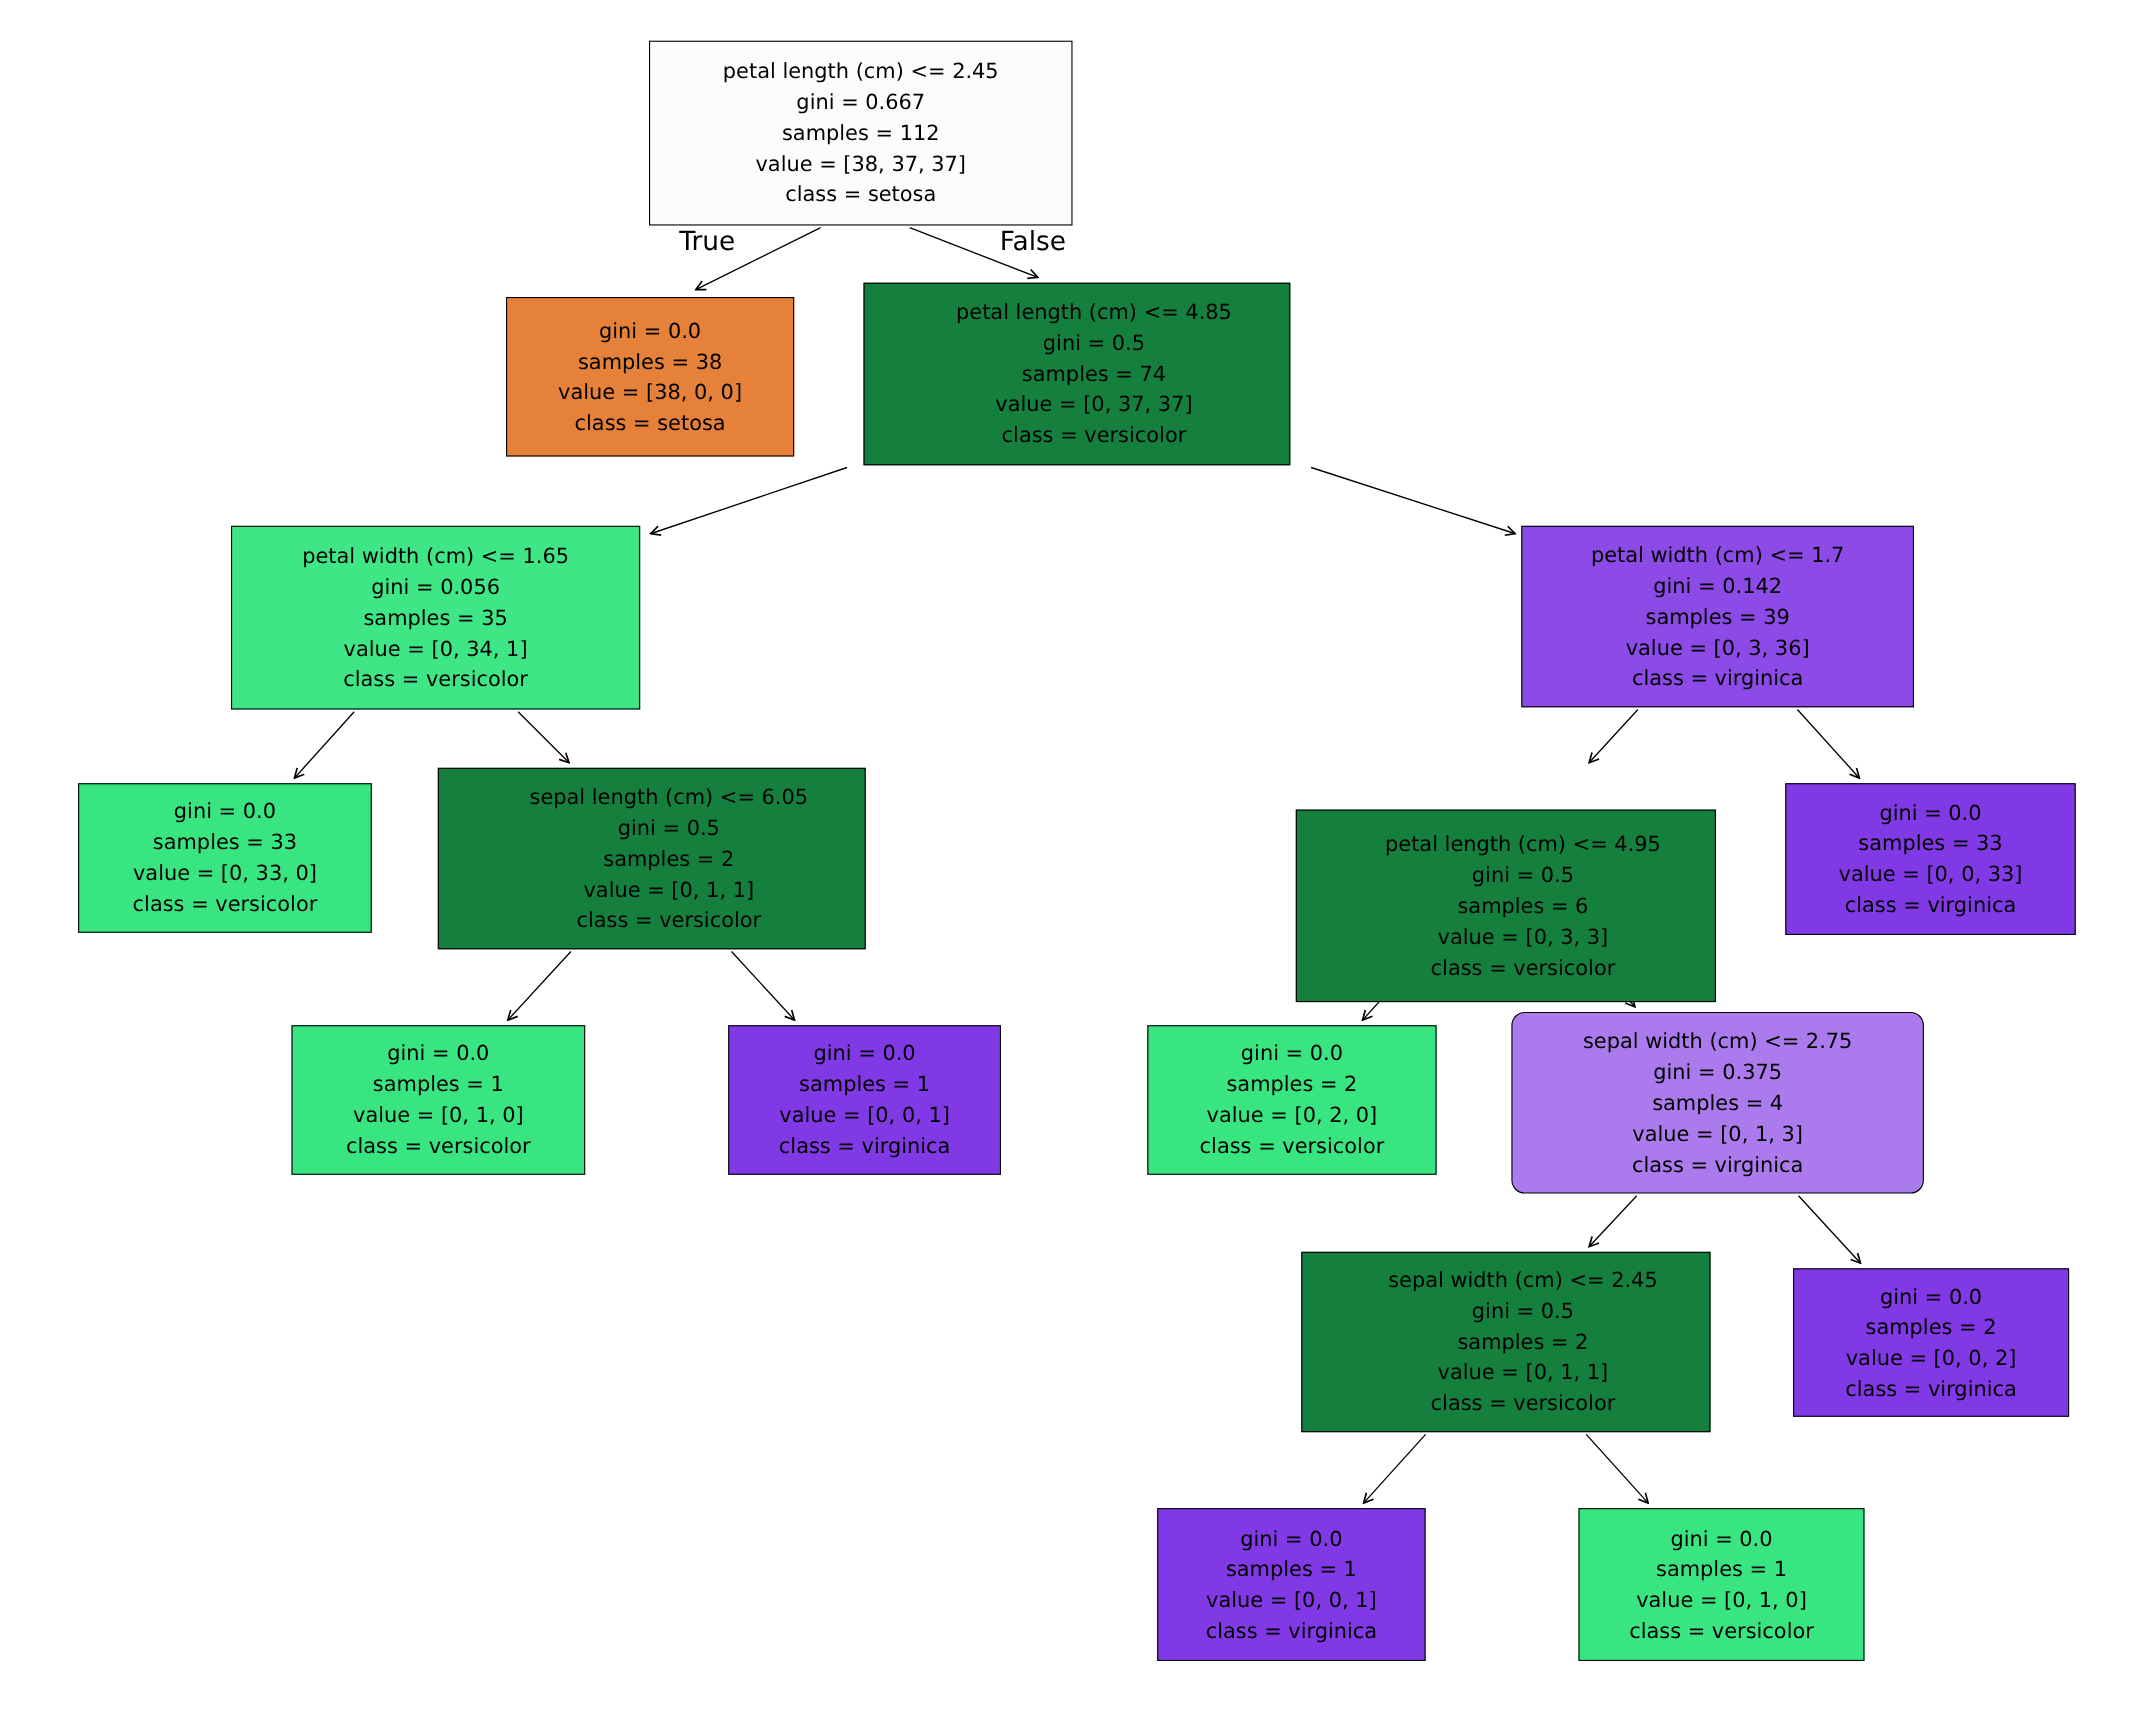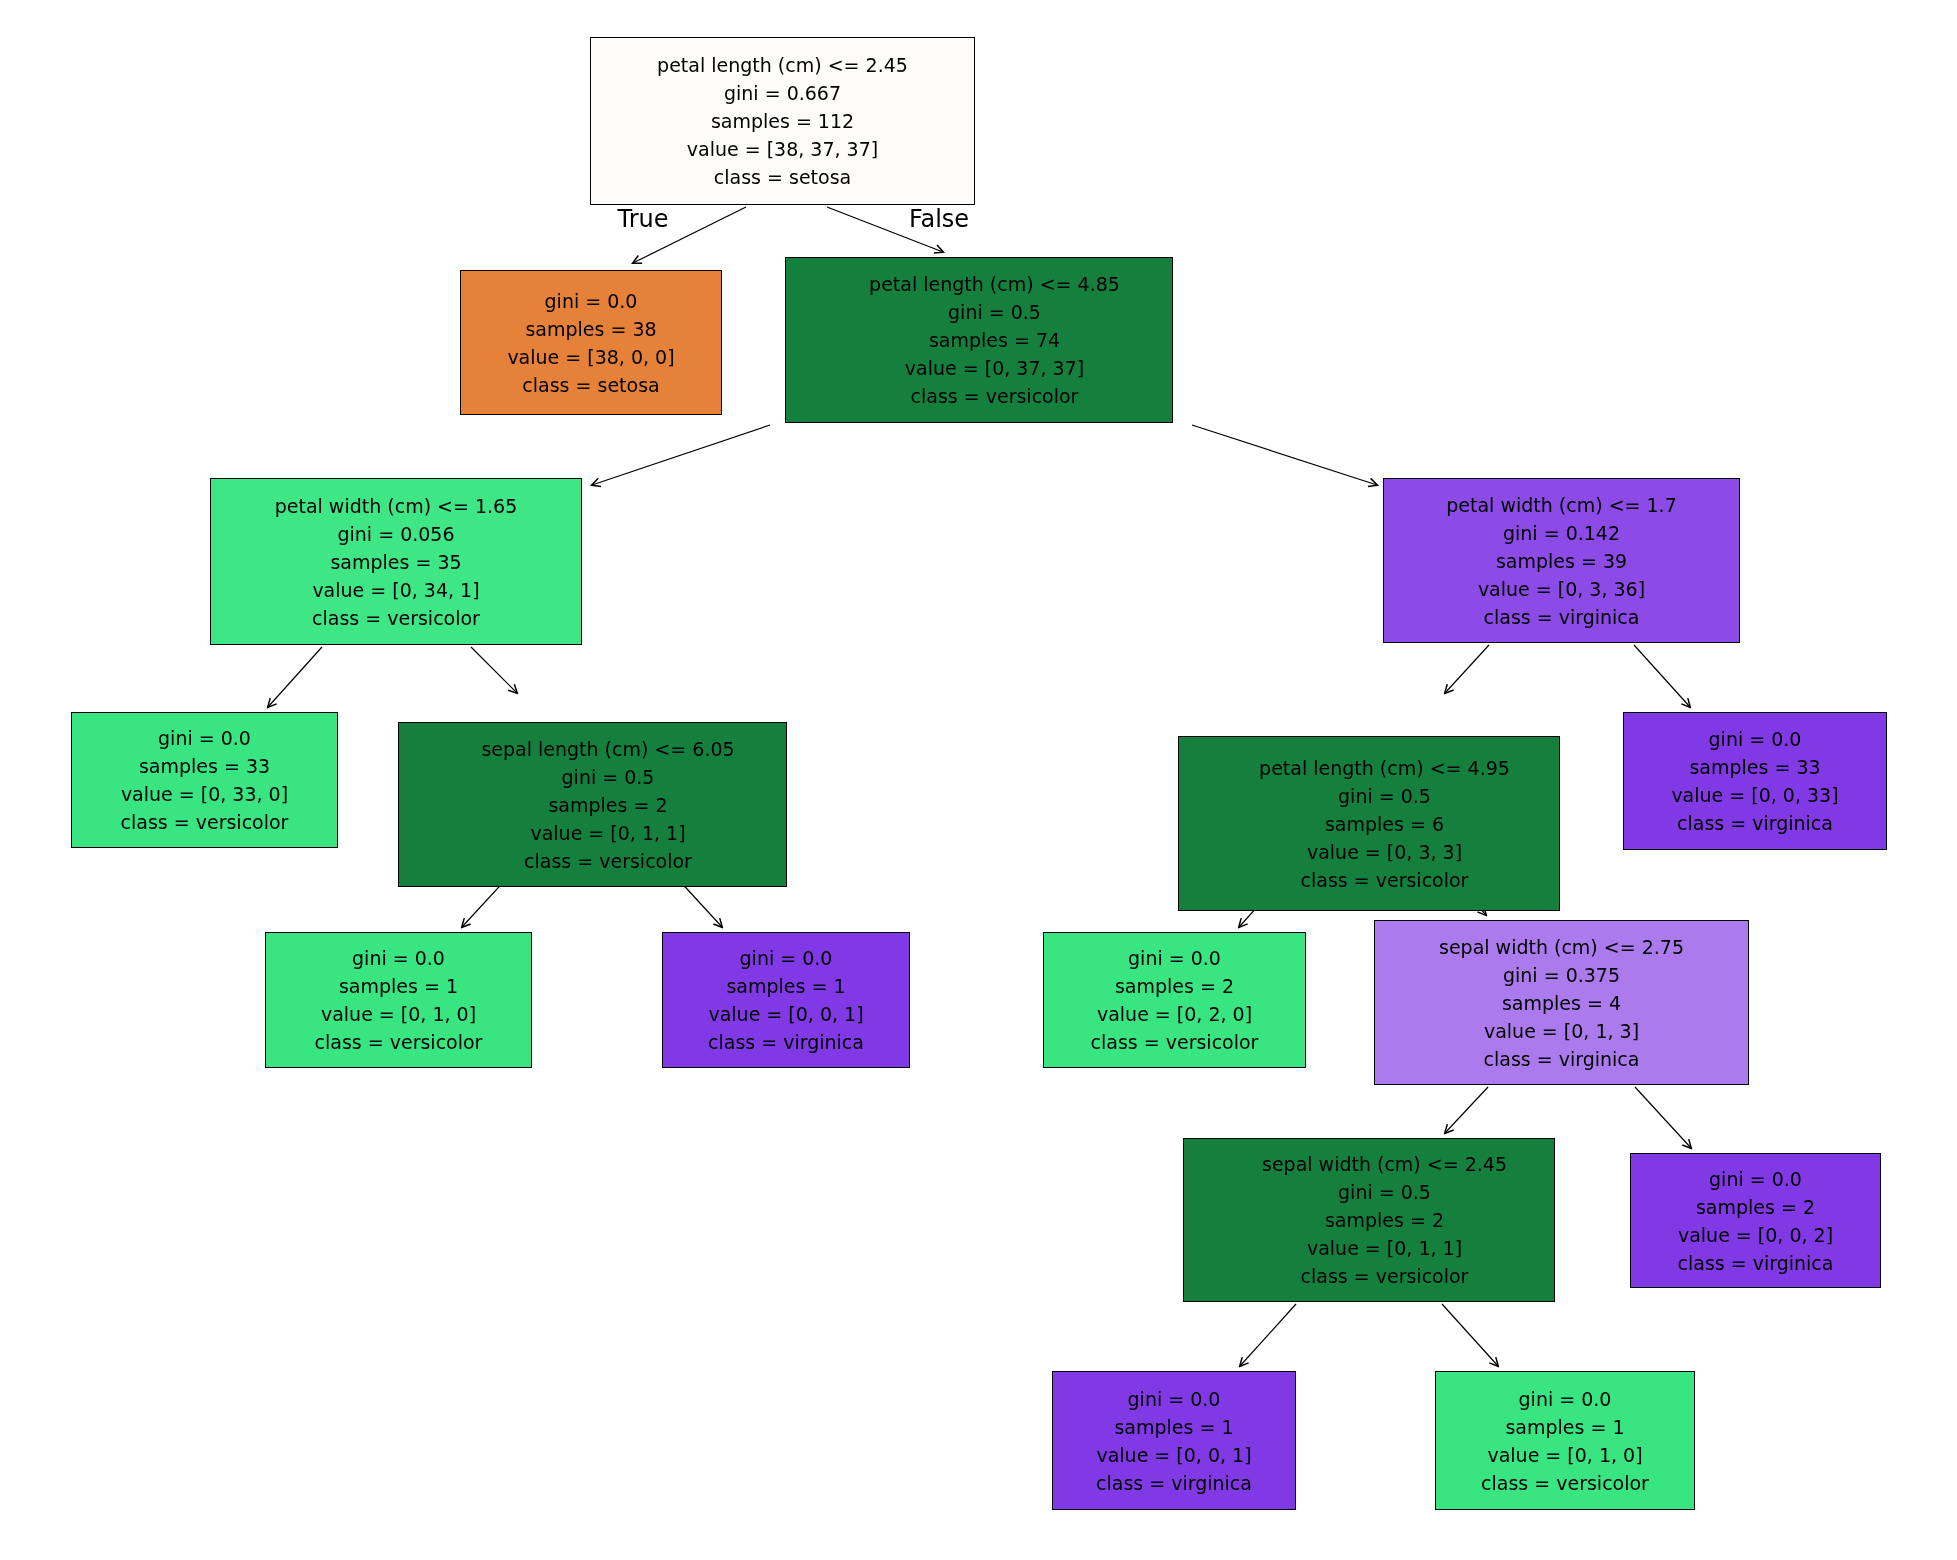--- a/index.html
+++ b/index.html
@@ -108,21 +108,21 @@
       <span>samples = 39</span>
       <span>value = [0, 3, 36]</span>
       <span>class = virginica</span>
     </div>
   <div class="node n-green" style="left:71px;top:712px;width:267px;height:136px;">
       <span>gini = 0.0</span>
       <span>samples = 33</span>
       <span>value = [0, 33, 0]</span>
       <span>class = versicolor</span>
     </div>
-  <div class="node n-white" style="left:398px;top:698px;width:389px;height:165px;margin-top:24px;">
+  <div class="node n-white" style="left:398px;top:698px;width:389px;height:165px;">
       <span>sepal length (cm) &lt;= 6.05</span>
       <span>gini = 0.5</span>
       <span>samples = 2</span>
       <span>value = [0, 1, 1]</span>
       <span>class = versicolor</span>
     </div>
   <div class="node n-white" style="left:1178px;top:736px;width:382px;height:175px;">
       <span>petal length (cm) &lt;= 4.95</span>
       <span>gini = 0.5</span>
       <span>samples = 6</span>
@@ -146,21 +146,21 @@
       <span>samples = 1</span>
       <span>value = [0, 0, 1]</span>
       <span>class = virginica</span>
     </div>
   <div class="node n-green" style="left:1043px;top:932px;width:263px;height:136px;">
       <span>gini = 0.0</span>
       <span>samples = 2</span>
       <span>value = [0, 2, 0]</span>
       <span>class = versicolor</span>
     </div>
-  <div class="node n-purple-67" style="left:1374px;top:920px;width:375px;height:165px;">
+  <div class="node n-purple-67" style="left:1374px;top:920px;width:375px;height:165px;border-radius:12px;">
       <span>sepal width (cm) &lt;= 2.75</span>
       <span>gini = 0.375</span>
       <span>samples = 4</span>
       <span>value = [0, 1, 3]</span>
       <span>class = virginica</span>
     </div>
   <div class="node n-white" style="left:1183px;top:1138px;width:372px;height:164px;">
       <span>sepal width (cm) &lt;= 2.45</span>
       <span>gini = 0.5</span>
       <span>samples = 2</span>

